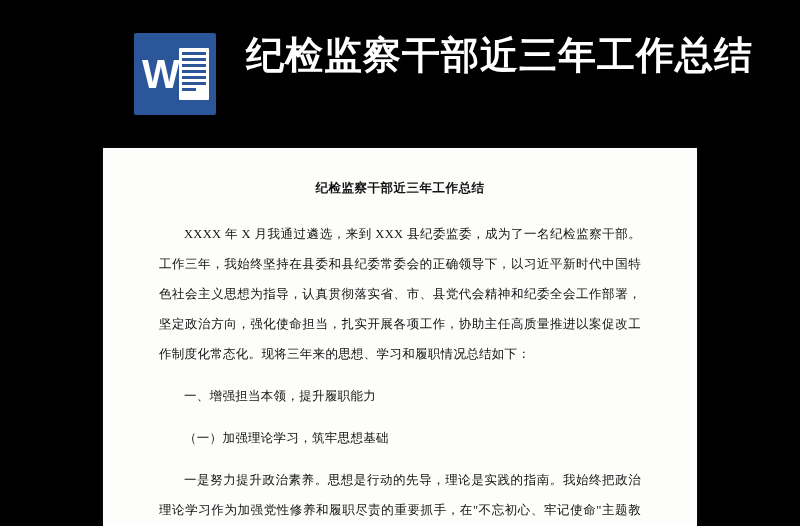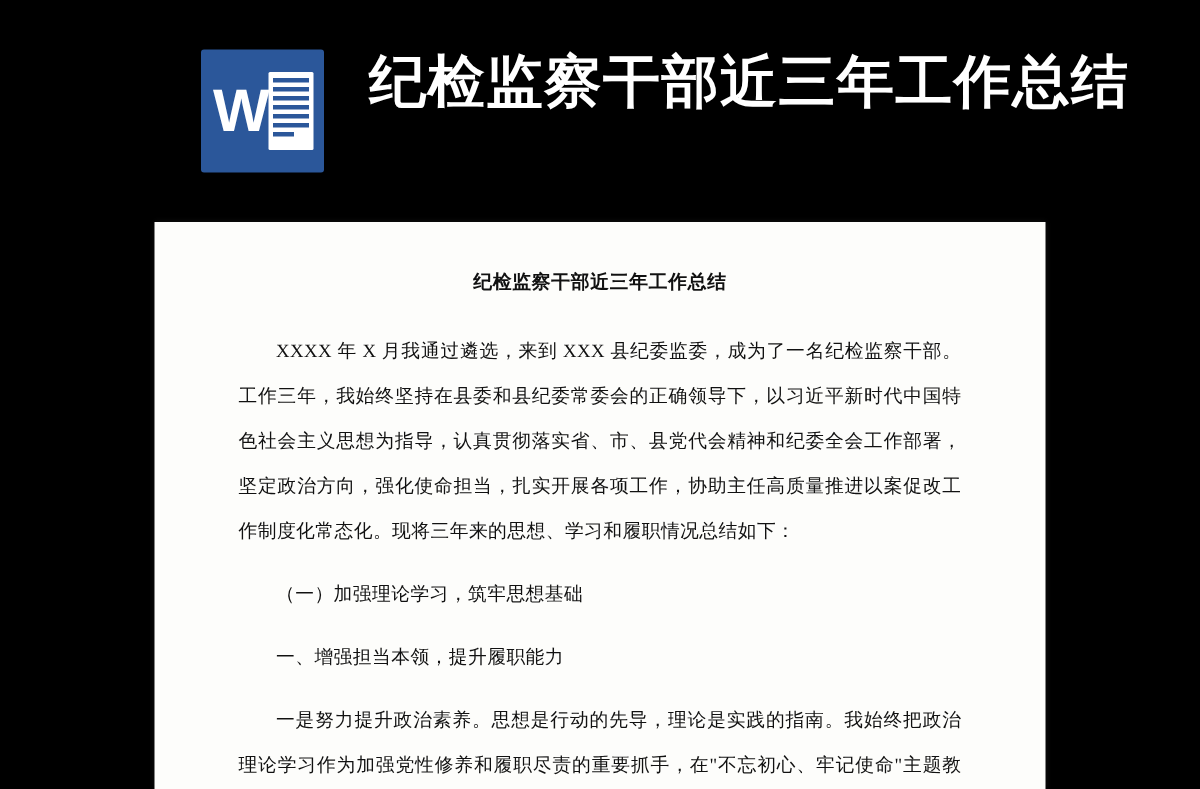--- a/index.html
+++ b/index.html
@@ -138,19 +138,19 @@
     </div>
 
     <div class="doc-title">纪检监察干部近三年工作总结</div>
 
   </div>
 
   <div class="sheet">
     <div class="sheet-inner">
       <div class="doc-heading">纪检监察干部近三年工作总结</div>
       <p class="doc-p">XXXX 年 X 月我通过遴选，来到 XXX 县纪委监委，成为了一名纪检监察干部。工作三年，我始终坚持在县委和县纪委常委会的正确领导下，以习近平新时代中国特色社会主义思想为指导，认真贯彻落实省、市、县党代会精神和纪委全会工作部署，坚定政治方向，强化使命担当，扎实开展各项工作，协助主任高质量推进以案促改工作制度化常态化。现将三年来的思想、学习和履职情况总结如下：</p>
+      <p class="doc-p">一、增强担当本领，提升履职能力</p>
       <p class="doc-p">（一）加强理论学习，筑牢思想基础</p>
-      <p class="doc-p">一、增强担当本领，提升履职能力</p>
       <p class="doc-p">一是努力提升政治素养。思想是行动的先导，理论是实践的指南。我始终把政治理论学习作为加强党性修养和履职尽责的重要抓手，在"不忘初心、牢记使命"主题教育中深入学习十九大精神、十九届四中、五中、x 中全会精神、习近平新时代中国特色社会主义思想，通过加</p>
     </div>
   </div>
 
 </div>
 
 </body></html>

